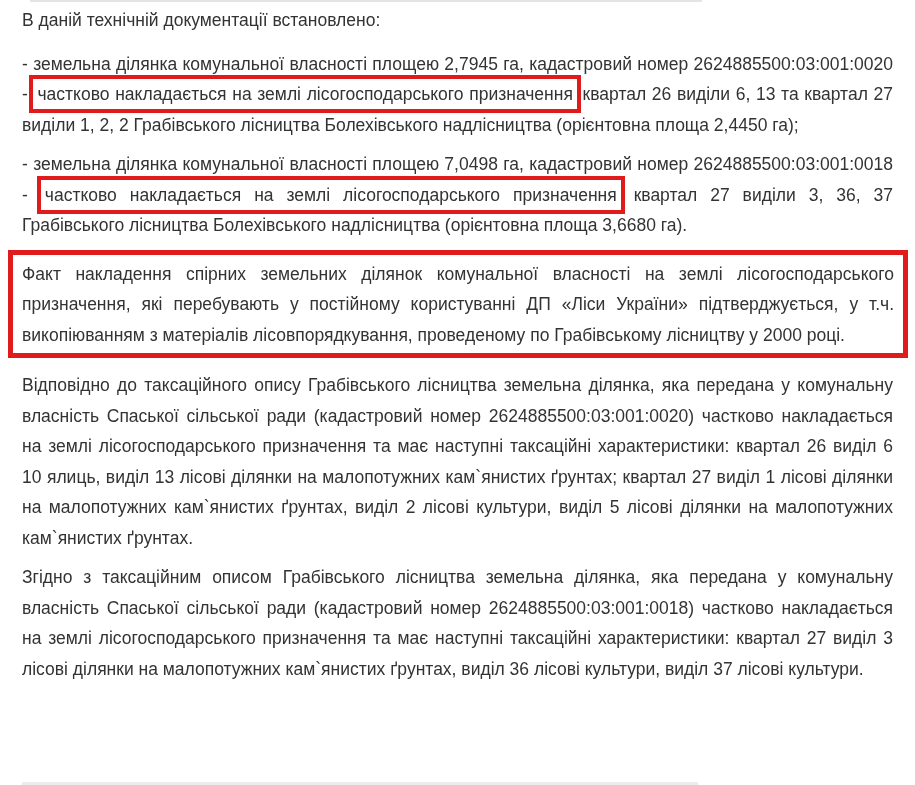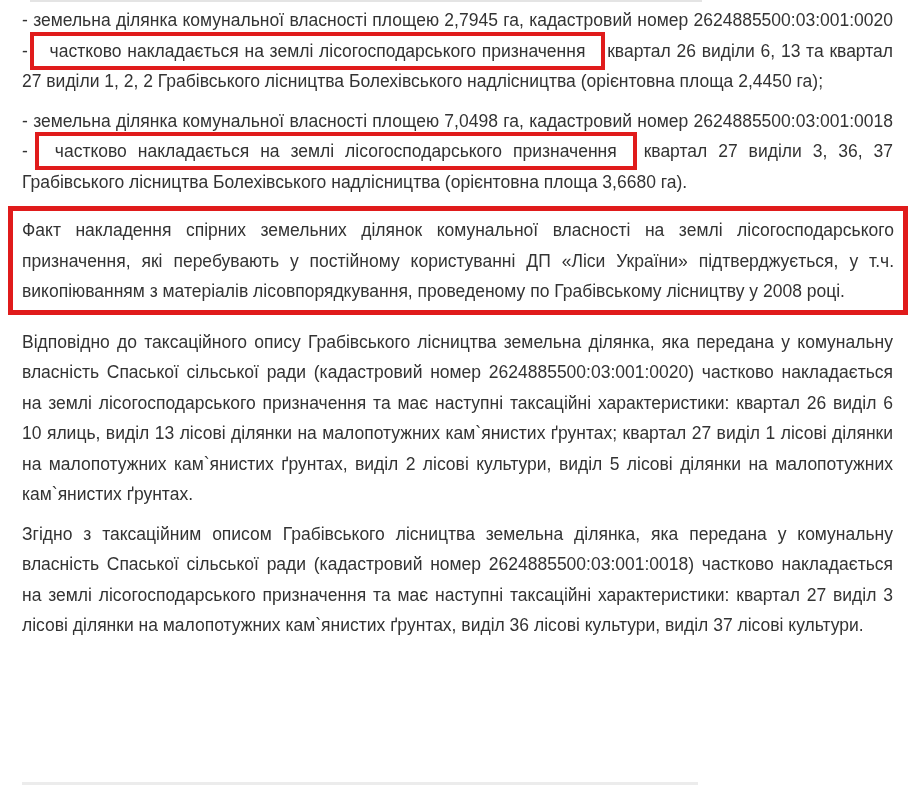--- a/index.html
+++ b/index.html
@@ -26,21 +26,21 @@
     text-align: justify;
   }
   p.intro {
     text-align: left;
     margin-bottom: 13px;
   }
   
   .hl-phrase {
     outline: 4px solid #e01b1b;
     outline-offset: 0;
-    padding: 5px 16px;
+    padding: 5px 4px;
   }
   
   .boxed-paragraph {
     border: 5px solid #e01b1b;
     padding: 4px 9px 3px 9px;
     margin: 3px -15px 12px -14px;
   }
   
   .clip-sliver {
     position: absolute;
@@ -54,26 +54,27 @@
     background: #ececec;
   }
 </style>
 </head>
 <body>
 
 <div class="clip-sliver top"></div>
 
 <div class="doc">
 
+  <p class="intro">В даній технічній документації встановлено:</p>
 
   <p><span>- земельна ділянка комунальної власності площею 2,7945 га, кадастровий номер 2624885500:03:001:0020 - </span><span class="hl-phrase">частково накладається на землі лісогосподарського призначення</span><span> квартал 26 виділи 6, 13 та квартал 27 виділи 1, 2, 2 Грабівського лісництва Болехівського надлісництва (орієнтовна площа 2,4450 га);</span></p>
 
   <p><span>- земельна ділянка комунальної власності площею 7,0498 га, кадастровий номер 2624885500:03:001:0018 - </span><span class="hl-phrase">частково накладається на землі лісогосподарського призначення</span><span> квартал 27 виділи 3, 36, 37 Грабівського лісництва Болехівського надлісництва (орієнтовна площа 3,6680 га).</span></p>
 
-  <p class="boxed-paragraph">Факт накладення спірних земельних ділянок комунальної власності на землі лісогосподарського призначення, які перебувають у постійному користуванні ДП «Ліси України» підтверджується, у т.ч. викопіюванням з матеріалів лісовпорядкування, проведеному по Грабівському лісництву у 2008 році.</p>
+  <p class="boxed-paragraph">Факт накладення спірних земельних ділянок комунальної власності на землі лісогосподарського призначення, які перебувають у постійному користуванні ДП «Ліси України» підтверджується, у т.ч. викопіюванням з матеріалів лісовпорядкування, проведеному по Грабівському лісництву у 2000 році.</p>
 
   <p>Відповідно до таксаційного опису Грабівського лісництва земельна ділянка, яка передана у комунальну власність Спаської сільської ради (кадастровий номер 2624885500:03:001:0020) частково накладається на землі лісогосподарського призначення та має наступні таксаційні характеристики: квартал 26 виділ 6 10 ялиць, виділ 13 лісові ділянки на малопотужних кам`янистих ґрунтах; квартал 27 виділ 1 лісові ділянки на малопотужних кам`янистих ґрунтах, виділ 2 лісові культури, виділ 5 лісові ділянки на малопотужних кам`янистих ґрунтах.</p>
 
   <p>Згідно з таксаційним описом Грабівського лісництва земельна ділянка, яка передана у комунальну власність Спаської сільської ради (кадастровий номер 2624885500:03:001:0018) частково накладається на землі лісогосподарського призначення та має наступні таксаційні характеристики: квартал 27 виділ 3 лісові ділянки на малопотужних кам`янистих ґрунтах, виділ 36 лісові культури, виділ 37 лісові культури.</p>
 
 </div>
 
 <div class="clip-sliver bottom"></div>
 
 </body></html>

